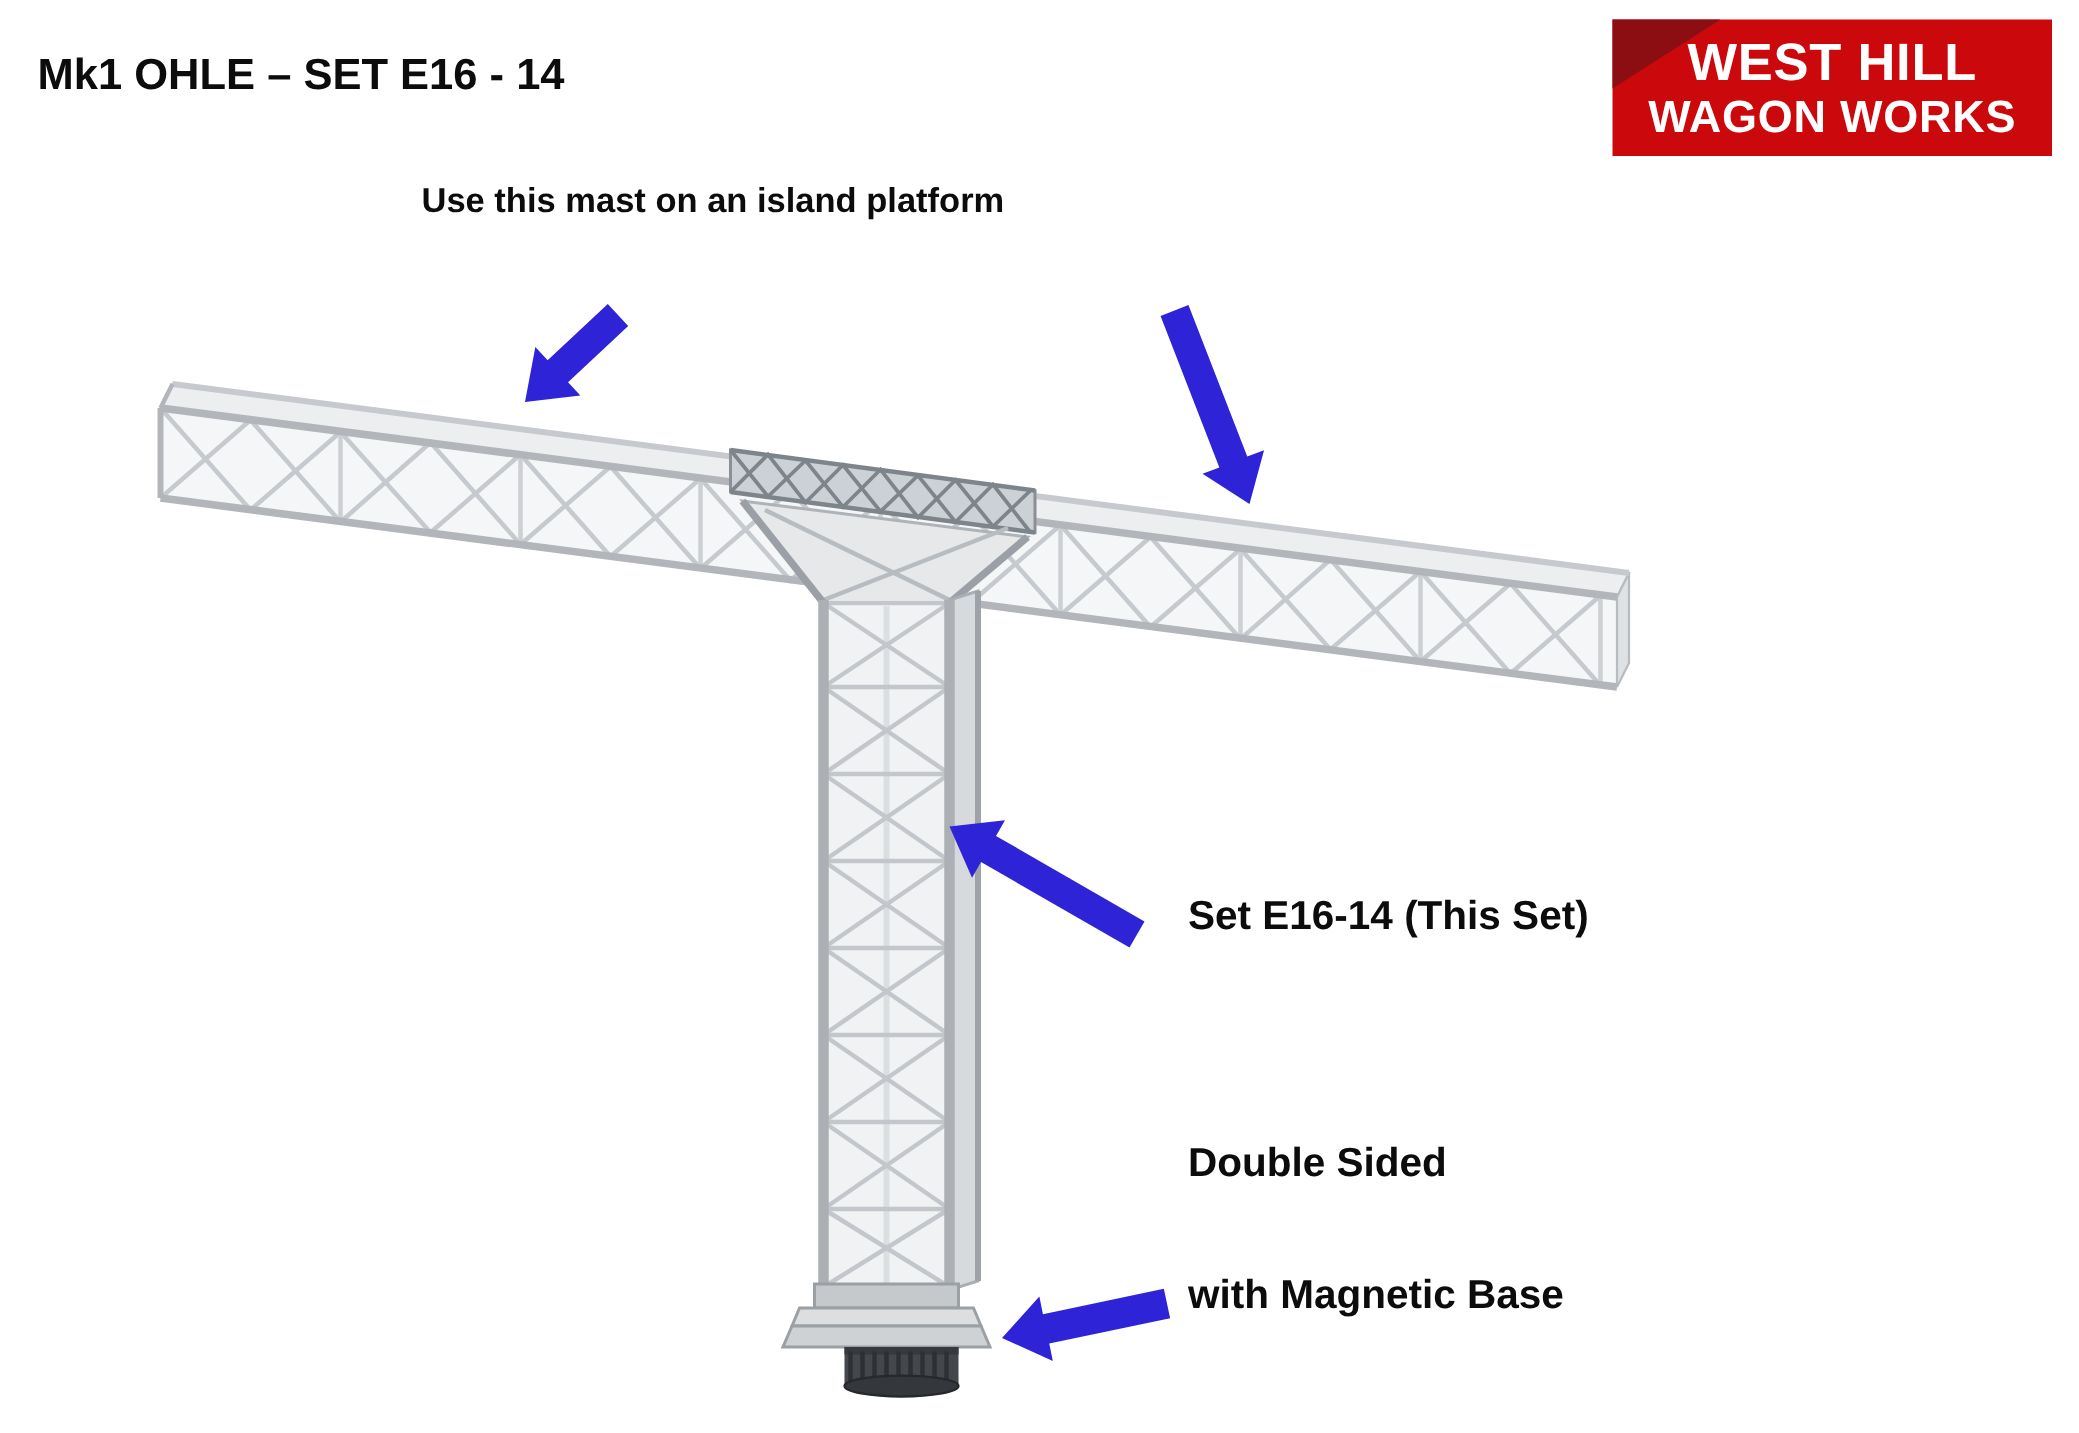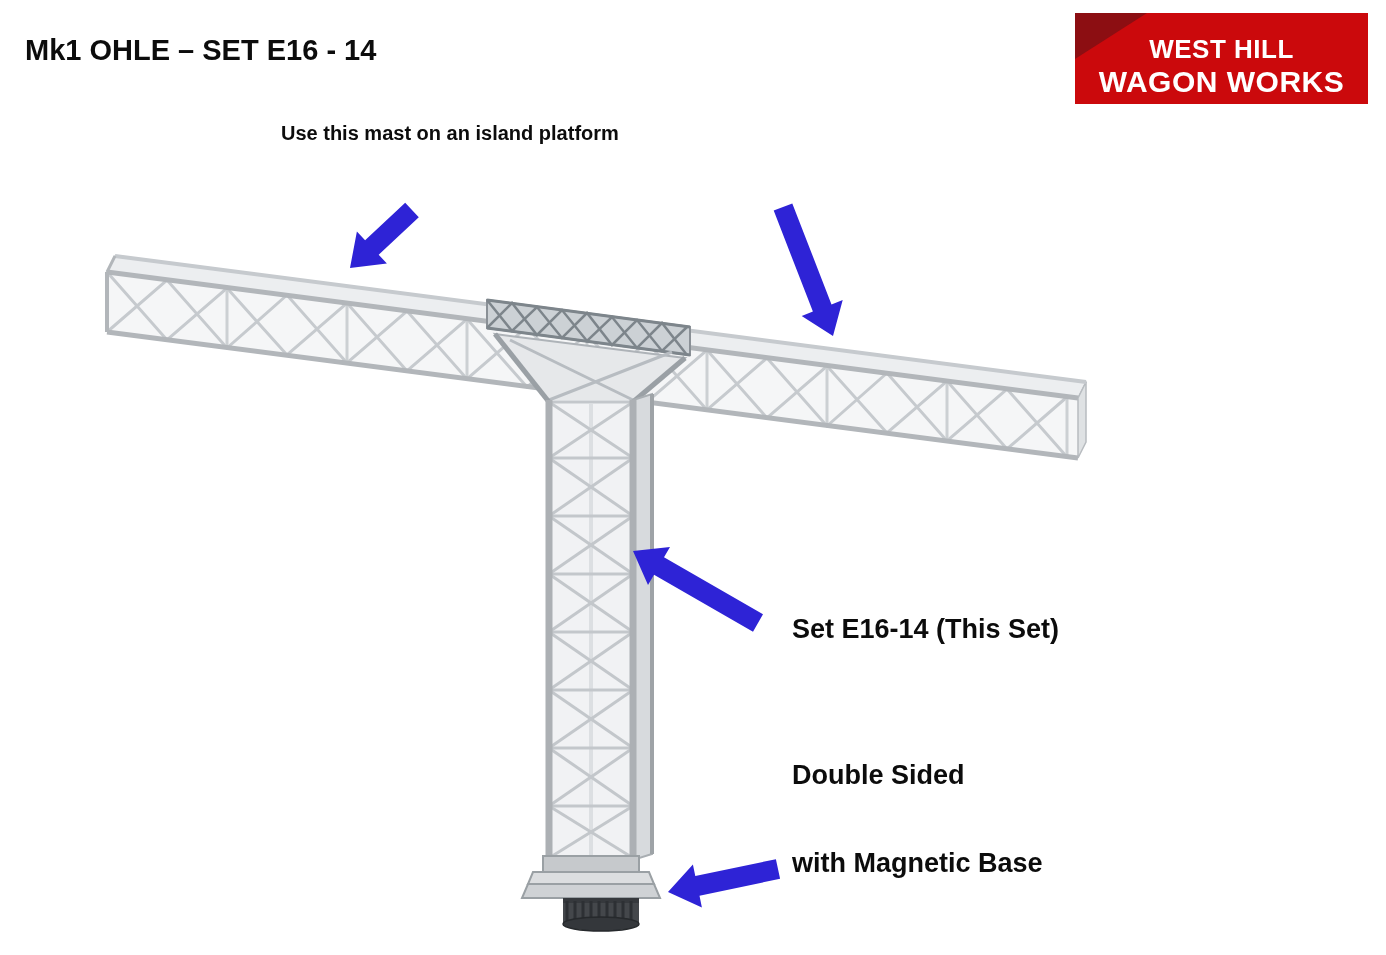--- a/index.html
+++ b/index.html
@@ -5,33 +5,33 @@
   html,body { margin:0; padding:0; background:#ffffff; }
   .page {
     position:relative; width:1386px; height:955px; background:#ffffff;
     font-family:Liberation Sans, sans-serif; font-weight:700; color:#0c0c0c;
     overflow:hidden;
     border-radius:23px;
   }
   .figure { position:absolute; left:0; top:0; z-index:1; }
   .txt { position:absolute; z-index:2; white-space:nowrap; }
   .title { left:25px; top:34px; font-size:29px; }
-  .instructions { left:281px; top:112px; font-size:20px; line-height:43px; }
-  .callout-set { left:792px; top:608px; font-size:27px; line-height:43px; }
+  .instructions { left:281px; top:112px; font-size:23px; line-height:43px; }
+  .callout-set { left:792px; top:589px; font-size:27px; line-height:43px; }
   .callout-double { left:792px; top:760px; font-size:27px; }
   .callout-magnet { left:792px; top:848px; font-size:27px; }
   .logo {
     position:absolute; left:1075px; top:13px; width:293px; height:91px;
     background:#cb090c; color:#ffffff; text-align:center; z-index:2;
   }
   .logo-accent {
     position:absolute; left:0; top:0; width:0; height:0;
     border-top:46px solid #8c0e12; border-right:72px solid transparent;
   }
-  .logo-line1 { position:relative; margin-top:21px; font-size:26px; letter-spacing:0.5px; }
+  .logo-line1 { position:relative; margin-top:9px; font-size:35px; letter-spacing:0.5px; }
   .logo-line2 { position:relative; font-size:30px; letter-spacing:0.5px; }
 </style>
 </head>
 <body>
 
 <div class="page">
 
   <svg class="figure" width="1386" height="955" viewBox="0 0 1386 955" aria-hidden="true">
 
     <g>

